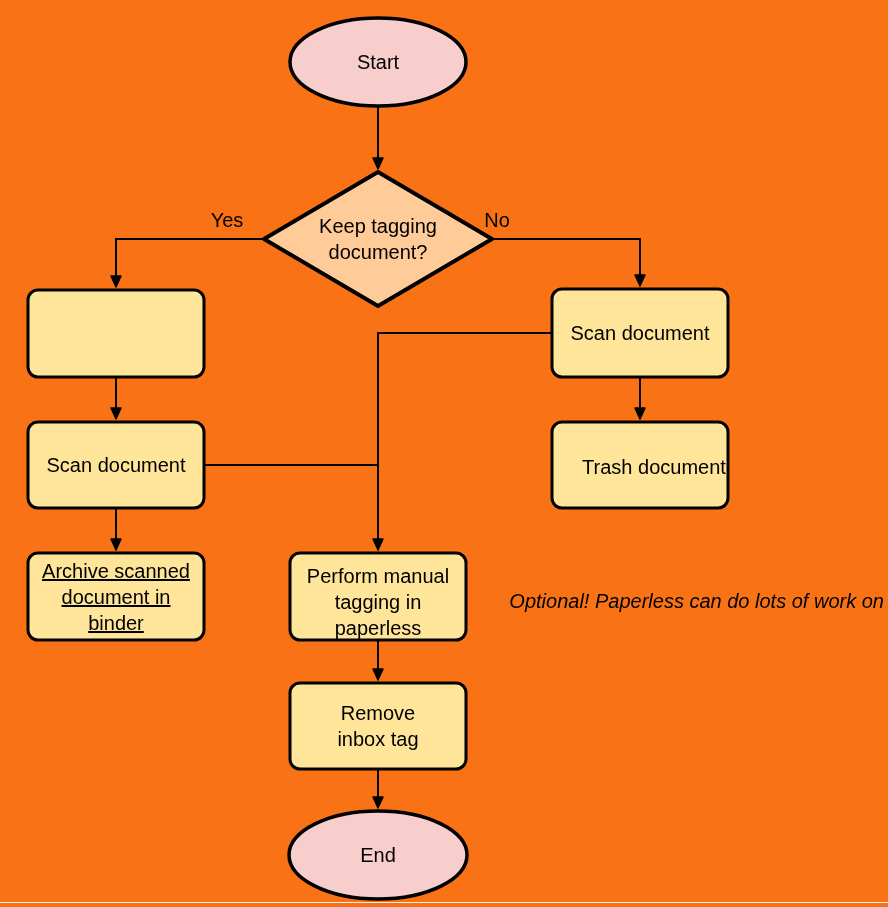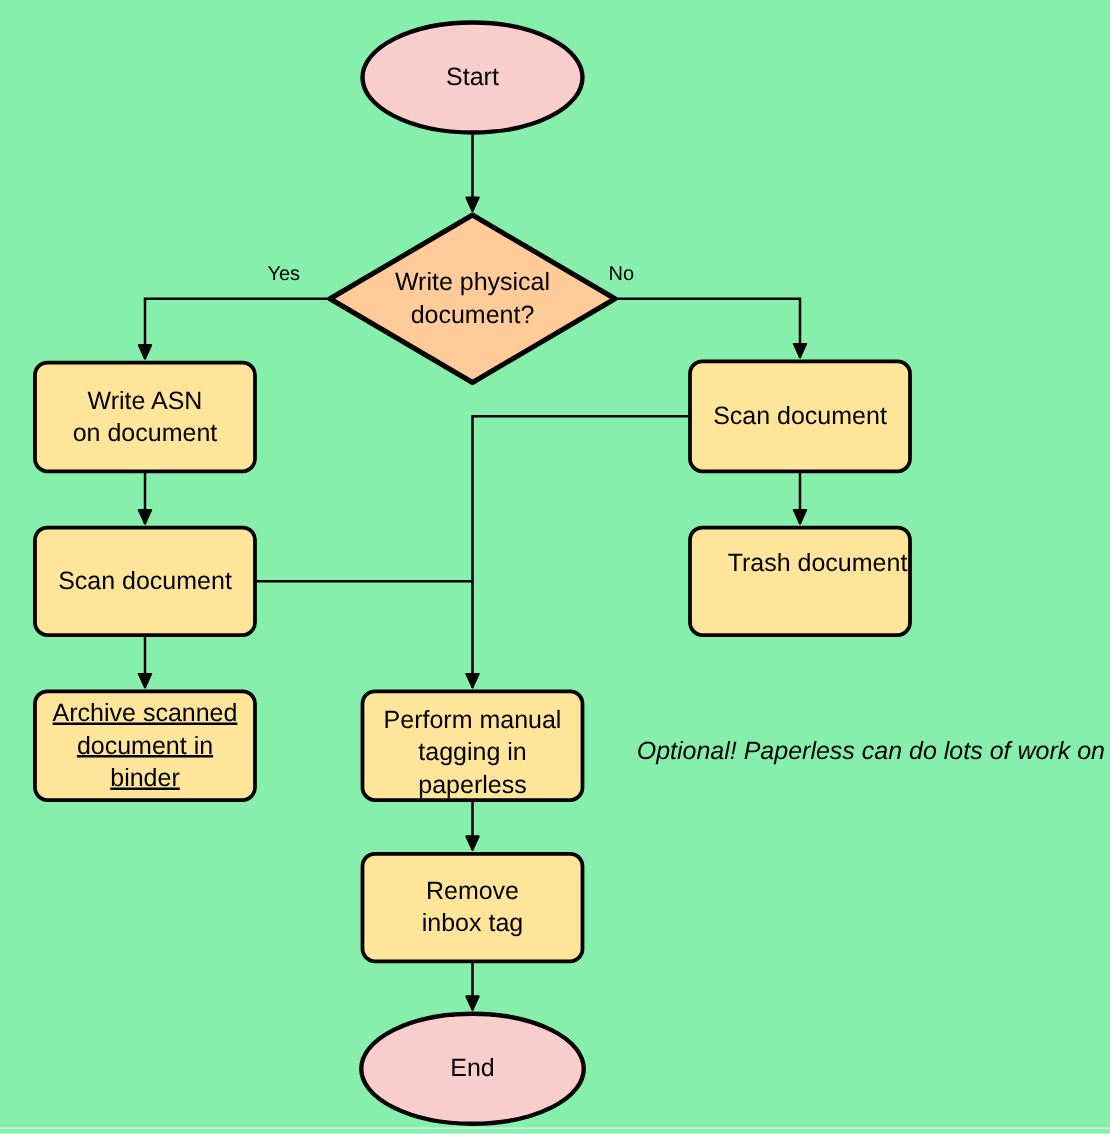--- a/index.html
+++ b/index.html
@@ -5,21 +5,21 @@
   html, body {
     margin: 0;
     padding: 0;
     background: #ffffff;
     font-family: "Liberation Sans", sans-serif;
   }
   .canvas {
     position: relative;
     width: 888px;
     height: 907px;
-    background: #86efac;
+    background: #f97316;
     overflow: hidden;
   }
   svg.flow {
     position: absolute;
     left: 0;
     top: 0;
     width: 888px;
     height: 907px;
   }
   .shape-rect {
@@ -50,21 +50,21 @@
     font-size: 20px;
     line-height: 26px;
     color: #000000;
     pointer-events: none;
   }
   .edge-label {
     position: absolute;
     display: flex;
     align-items: center;
     justify-content: center;
-    font-size: 16px;
+    font-size: 20px;
     color: #000000;
   }
   .annotation {
     position: absolute;
     left: 482px;
     top: 588px;
     width: 402px;
     font-size: 20px;
     line-height: 27px;
     font-style: italic;
@@ -113,44 +113,40 @@
     <rect class="shape-rect" x="290" y="553" width="176" height="87" rx="10" ry="10" fill="#ffe599"></rect>
     <rect class="shape-rect" x="290" y="683" width="176" height="86" rx="10" ry="10" fill="#ffe599"></rect>
     <ellipse class="shape-ellipse" cx="378" cy="855" rx="89" ry="44" fill="#f8cecc"></ellipse>
   </svg>
 
   <div class="node-label" style="left:290px; top:18px; width:176px; height:88px;">
     <div>Start</div>
   </div>
 
   <div class="node-label" style="left:264px; top:172px; width:228px; height:134px;">
-    <div>Write physical</div>
+    <div>Keep tagging</div>
     <div>document?</div>
   </div>
 
-  <div class="node-label" style="left:28px; top:290px; width:176px; height:87px;">
-    <div>Write ASN</div>
-    <div>on document</div>
-  </div>
 
   <div class="node-label" style="left:28px; top:422px; width:176px; height:86px;">
     <div>Scan document</div>
   </div>
 
   <div class="node-label" style="left:28px; top:553px; width:176px; height:87px;text-decoration:underline;">
     <div>Archive scanned</div>
     <div>document in</div>
     <div>binder</div>
   </div>
 
   <div class="node-label" style="left:552px; top:289px; width:176px; height:88px;">
     <div>Scan document</div>
   </div>
 
-  <div class="node-label" style="left:552px; top:408px; width:204px; height:86px;">
+  <div class="node-label" style="left:552px; top:424px; width:204px; height:86px;">
     <div>Trash document</div>
   </div>
 
   <div class="node-label" style="left:290px; top:553px; width:176px; height:98px;">
     <div>Perform manual</div>
     <div>tagging in</div>
     <div>paperless</div>
   </div>
 
   <div class="node-label" style="left:290px; top:683px; width:176px; height:86px;">

